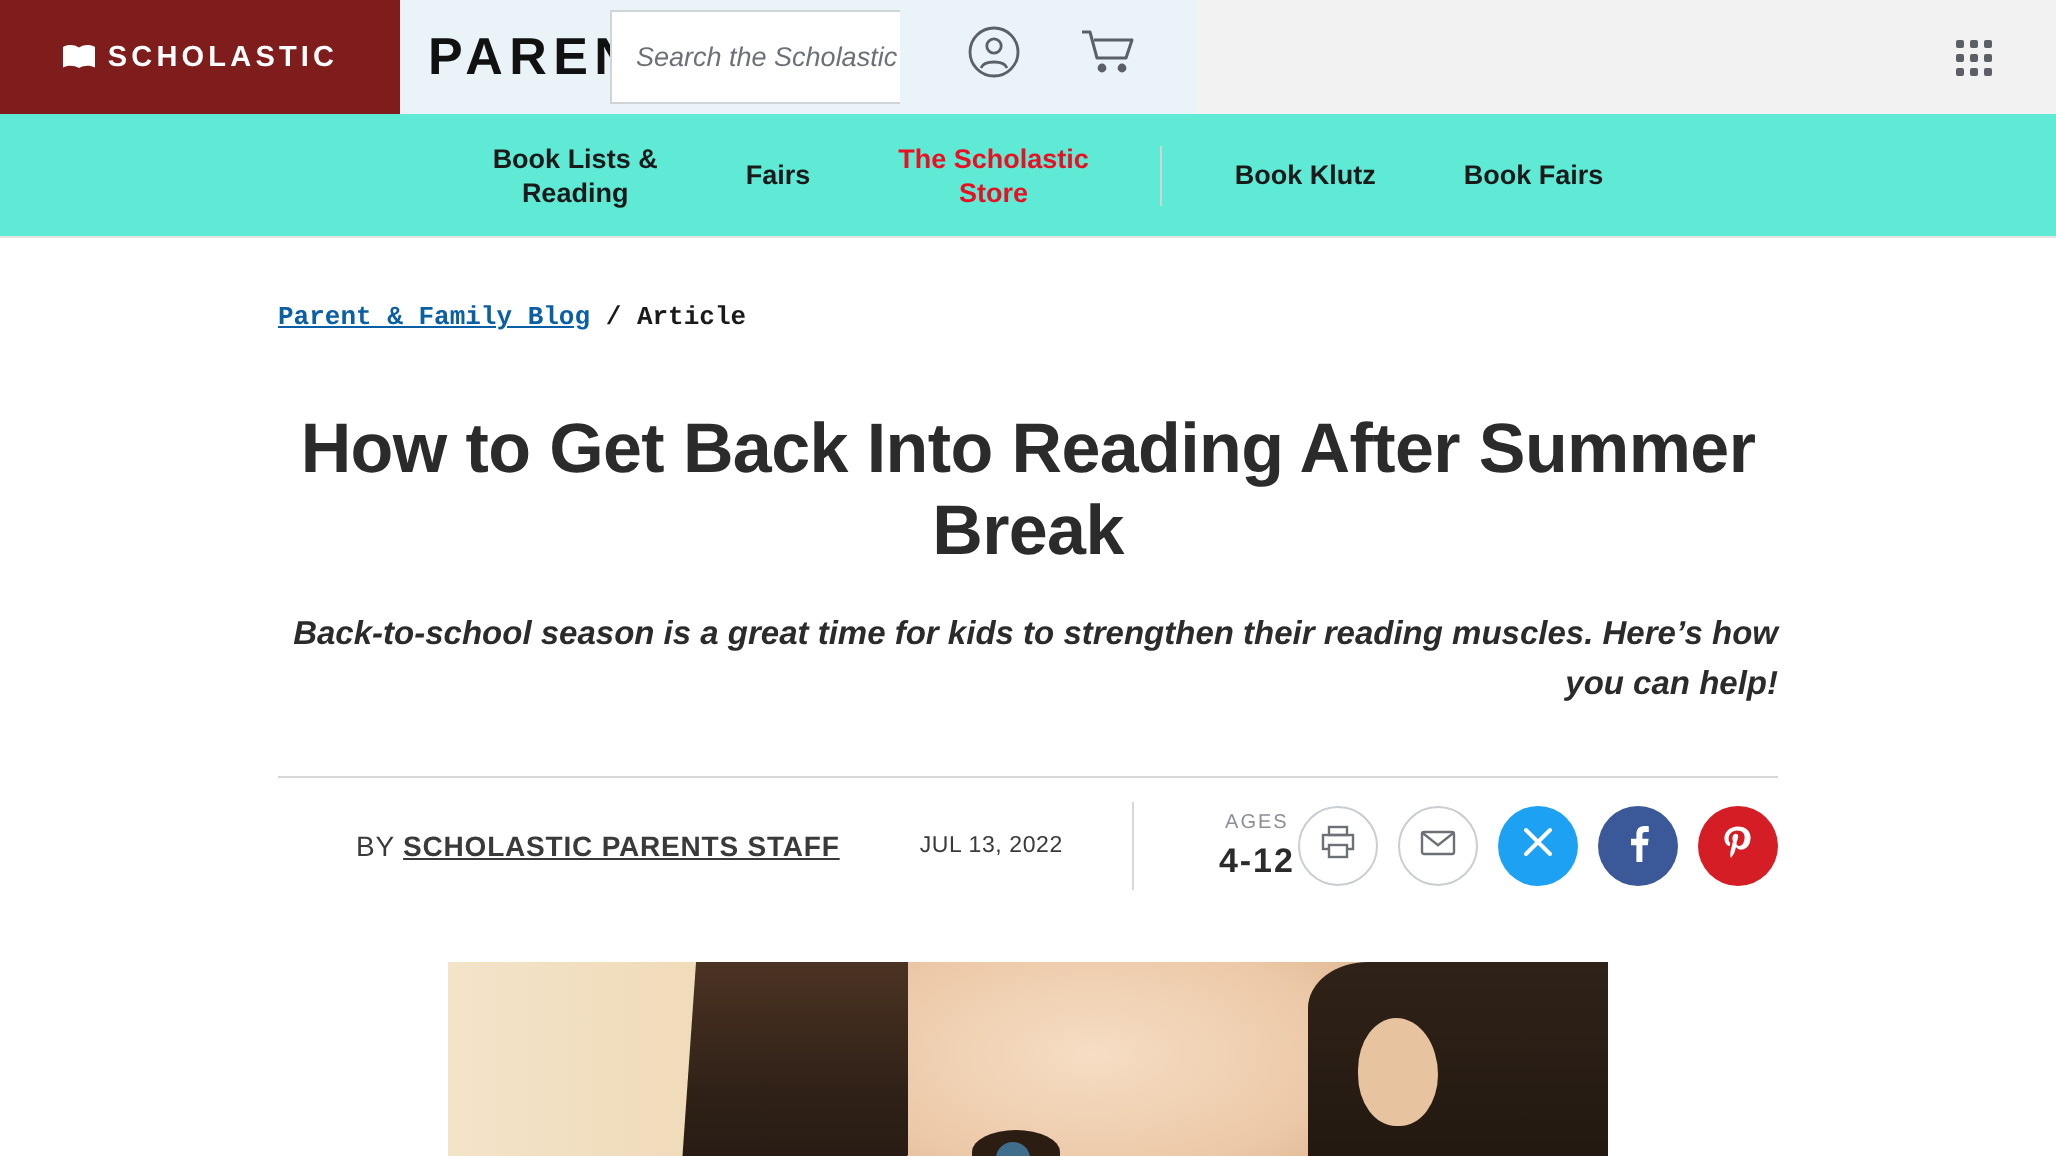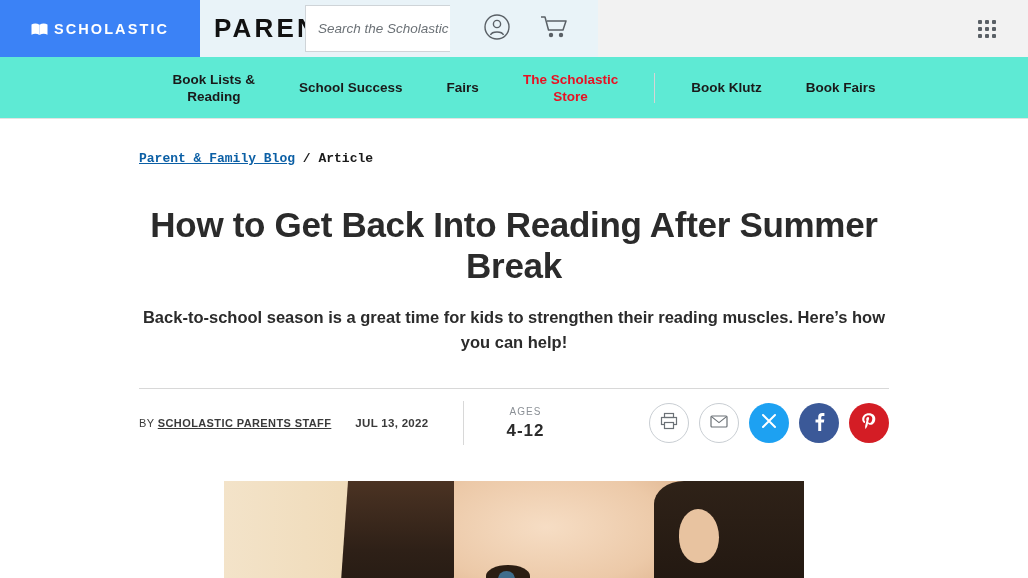--- a/index.html
+++ b/index.html
@@ -16,21 +16,21 @@
   .topbar {
     position: relative;
     height: 57px;
     width: 100%;
     display: flex;
     align-items: stretch;
     background: #f2f2f2;
   }
   .logo-block {
     width: 200px;
-    background: #3b82f6;
+    background: #7f1d1d;
     display: flex;
     align-items: center;
     justify-content: center;
     color: #ffffff;
   }
   .logo-inner {
     display: flex;
     align-items: center;
     gap: 6px;
   }
@@ -162,49 +162,51 @@
     text-align: center;
     color: #2b2b2b;
     letter-spacing: -0.3px;
   }
   .dek {
     margin: 19px auto 0 auto;
     width: 750px;
     font-size: 16.5px;
     line-height: 25px;
     font-weight: 700;
-    text-align: center;
+    text-align: right;
     color: #2b2b2b;
+    font-style: italic;
   }
   .meta-rule {
     margin-top: 33px;
     border-top: 1px solid #d8d8d8;
   }
   .meta {
     display: flex;
     align-items: center;
     height: 68px;
     position: relative;
   }
   .byline {
-    font-size: 11px;
+    font-size: 14px;
     letter-spacing: 0.4px;
     color: #3a3a3a;
     font-weight: 400;
+    margin-left: 39px;
   }
   .byline a {
     color: #3a3a3a;
     text-decoration: underline;
     font-weight: 700;
   }
   .pubdate {
     font-size: 11.5px;
-    font-weight: 700;
+    font-weight: 400;
     color: #3a3a3a;
-    margin-left: 24px;
+    margin-left: 40px;
     letter-spacing: 0.3px;
   }
   .meta-divider {
     width: 1px;
     height: 44px;
     background: #d8d8d8;
     margin-left: 35px;
   }
   .ages {
     margin-left: 42px;
@@ -352,21 +354,20 @@
         <i></i>
         <i></i>
         <i></i>
     </span>
   </div>
 </div>
 
 <div class="nav">
   <div class="nav-item">Book Lists &amp;
 Reading</div>
-  <div class="nav-item">School Success</div>
   <div class="nav-item">Fairs</div>
   <div class="nav-item store">The Scholastic
 Store</div>
   <div class="nav-sep"></div>
   <div class="nav-item">Book Klutz</div>
   <div class="nav-item">Book Fairs</div>
 </div>
 
 <div class="content">
 

